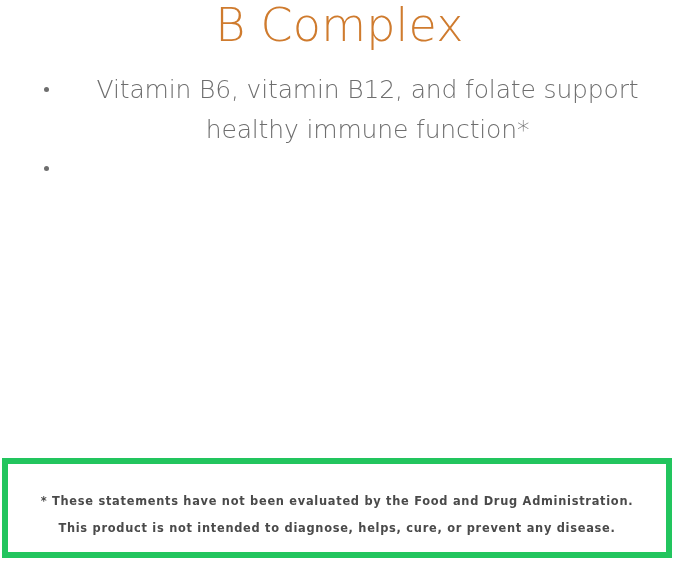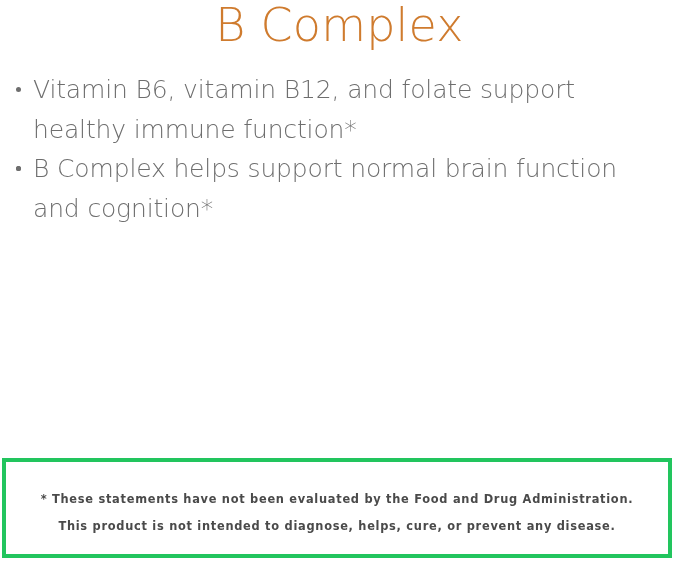--- a/index.html
+++ b/index.html
@@ -35,25 +35,26 @@
     line-height: 52px;
     letter-spacing: 0.2px;
     color: #cf7b2e;
     white-space: nowrap;
   }
 
   
   .benefits {
     position: absolute;
     top: 70px;
-    left: 14px;
+    left: 42px;
     width: 632px;
     margin: 0;
     padding: 0;
     list-style: none;
+    text-align: center;
   }
   .benefit-item {
     position: relative;
     padding-left: 19px;
     margin: 0 0 0 0;
     font-family: "DejaVu Sans", sans-serif;
     font-weight: 300;
     font-size: 25px;
     line-height: 39.5px;
     color: #6e6e6e;
@@ -69,21 +70,21 @@
     background: #6e6e6e;
   }
 
   
   .disclaimer-box {
     position: absolute;
     left: 2px;
     top: 458px;
     width: 670px;
     height: 100px;
-    border: 4px solid #22c55e;
+    border: 6px solid #22c55e;
     box-sizing: border-box;
     background: #ffffff;
   }
   .disclaimer-inner {
     position: absolute;
     left: 0;
     top: 24px;
     width: 100%;
     text-align: center;
   }
@@ -105,24 +106,20 @@
   <div class="product-title">B Complex</div>
 
   <ul class="benefits">
     <li class="benefit-item">
       <span class="benefit-bullet"></span>
       <span>Vitamin B6, vitamin B12, and folate support healthy immune function*</span>
     </li>
     <li class="benefit-item">
       <span class="benefit-bullet"></span>
     </li>
-    <li class="benefit-item">
-      <span class="benefit-bullet"></span>
-      <span>B Complex helps support normal brain function and cognition*</span>
-    </li>
   </ul>
 
   <div class="disclaimer-box">
     <div class="disclaimer-inner">
       <div class="disclaimer-line">* These statements have not been evaluated by the Food and Drug Administration.</div>
       <div class="disclaimer-line">This product is not intended to diagnose, helps, cure, or prevent any disease.</div>
     </div>
   </div>
 
 </div>

